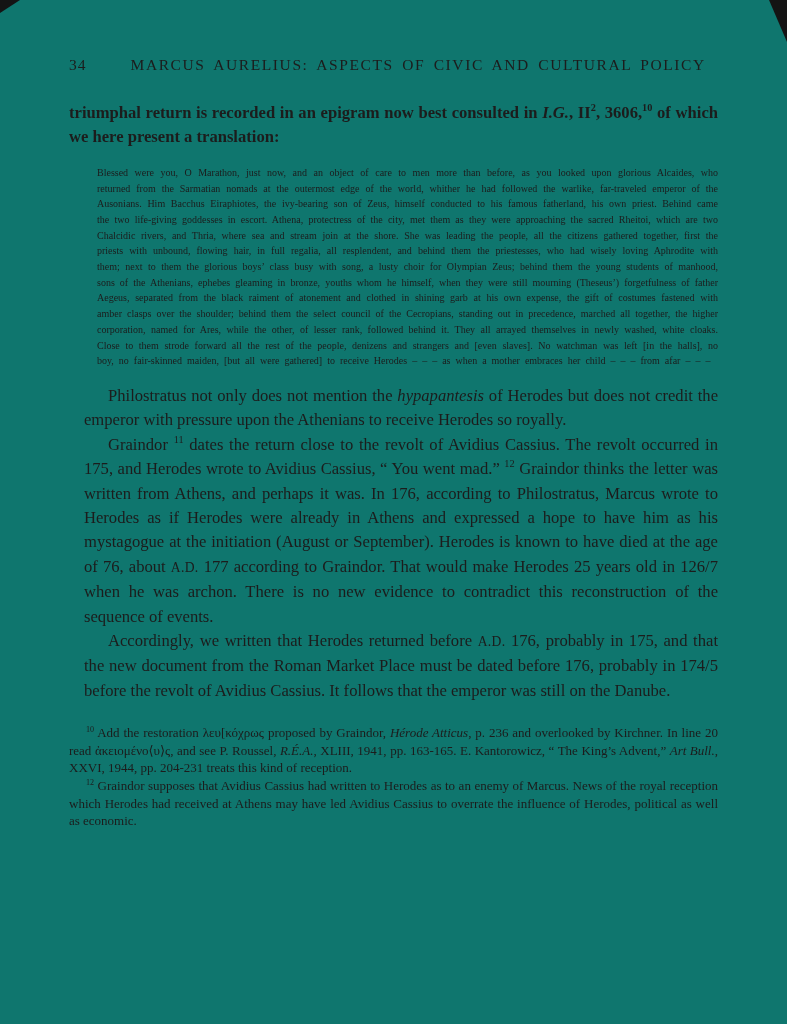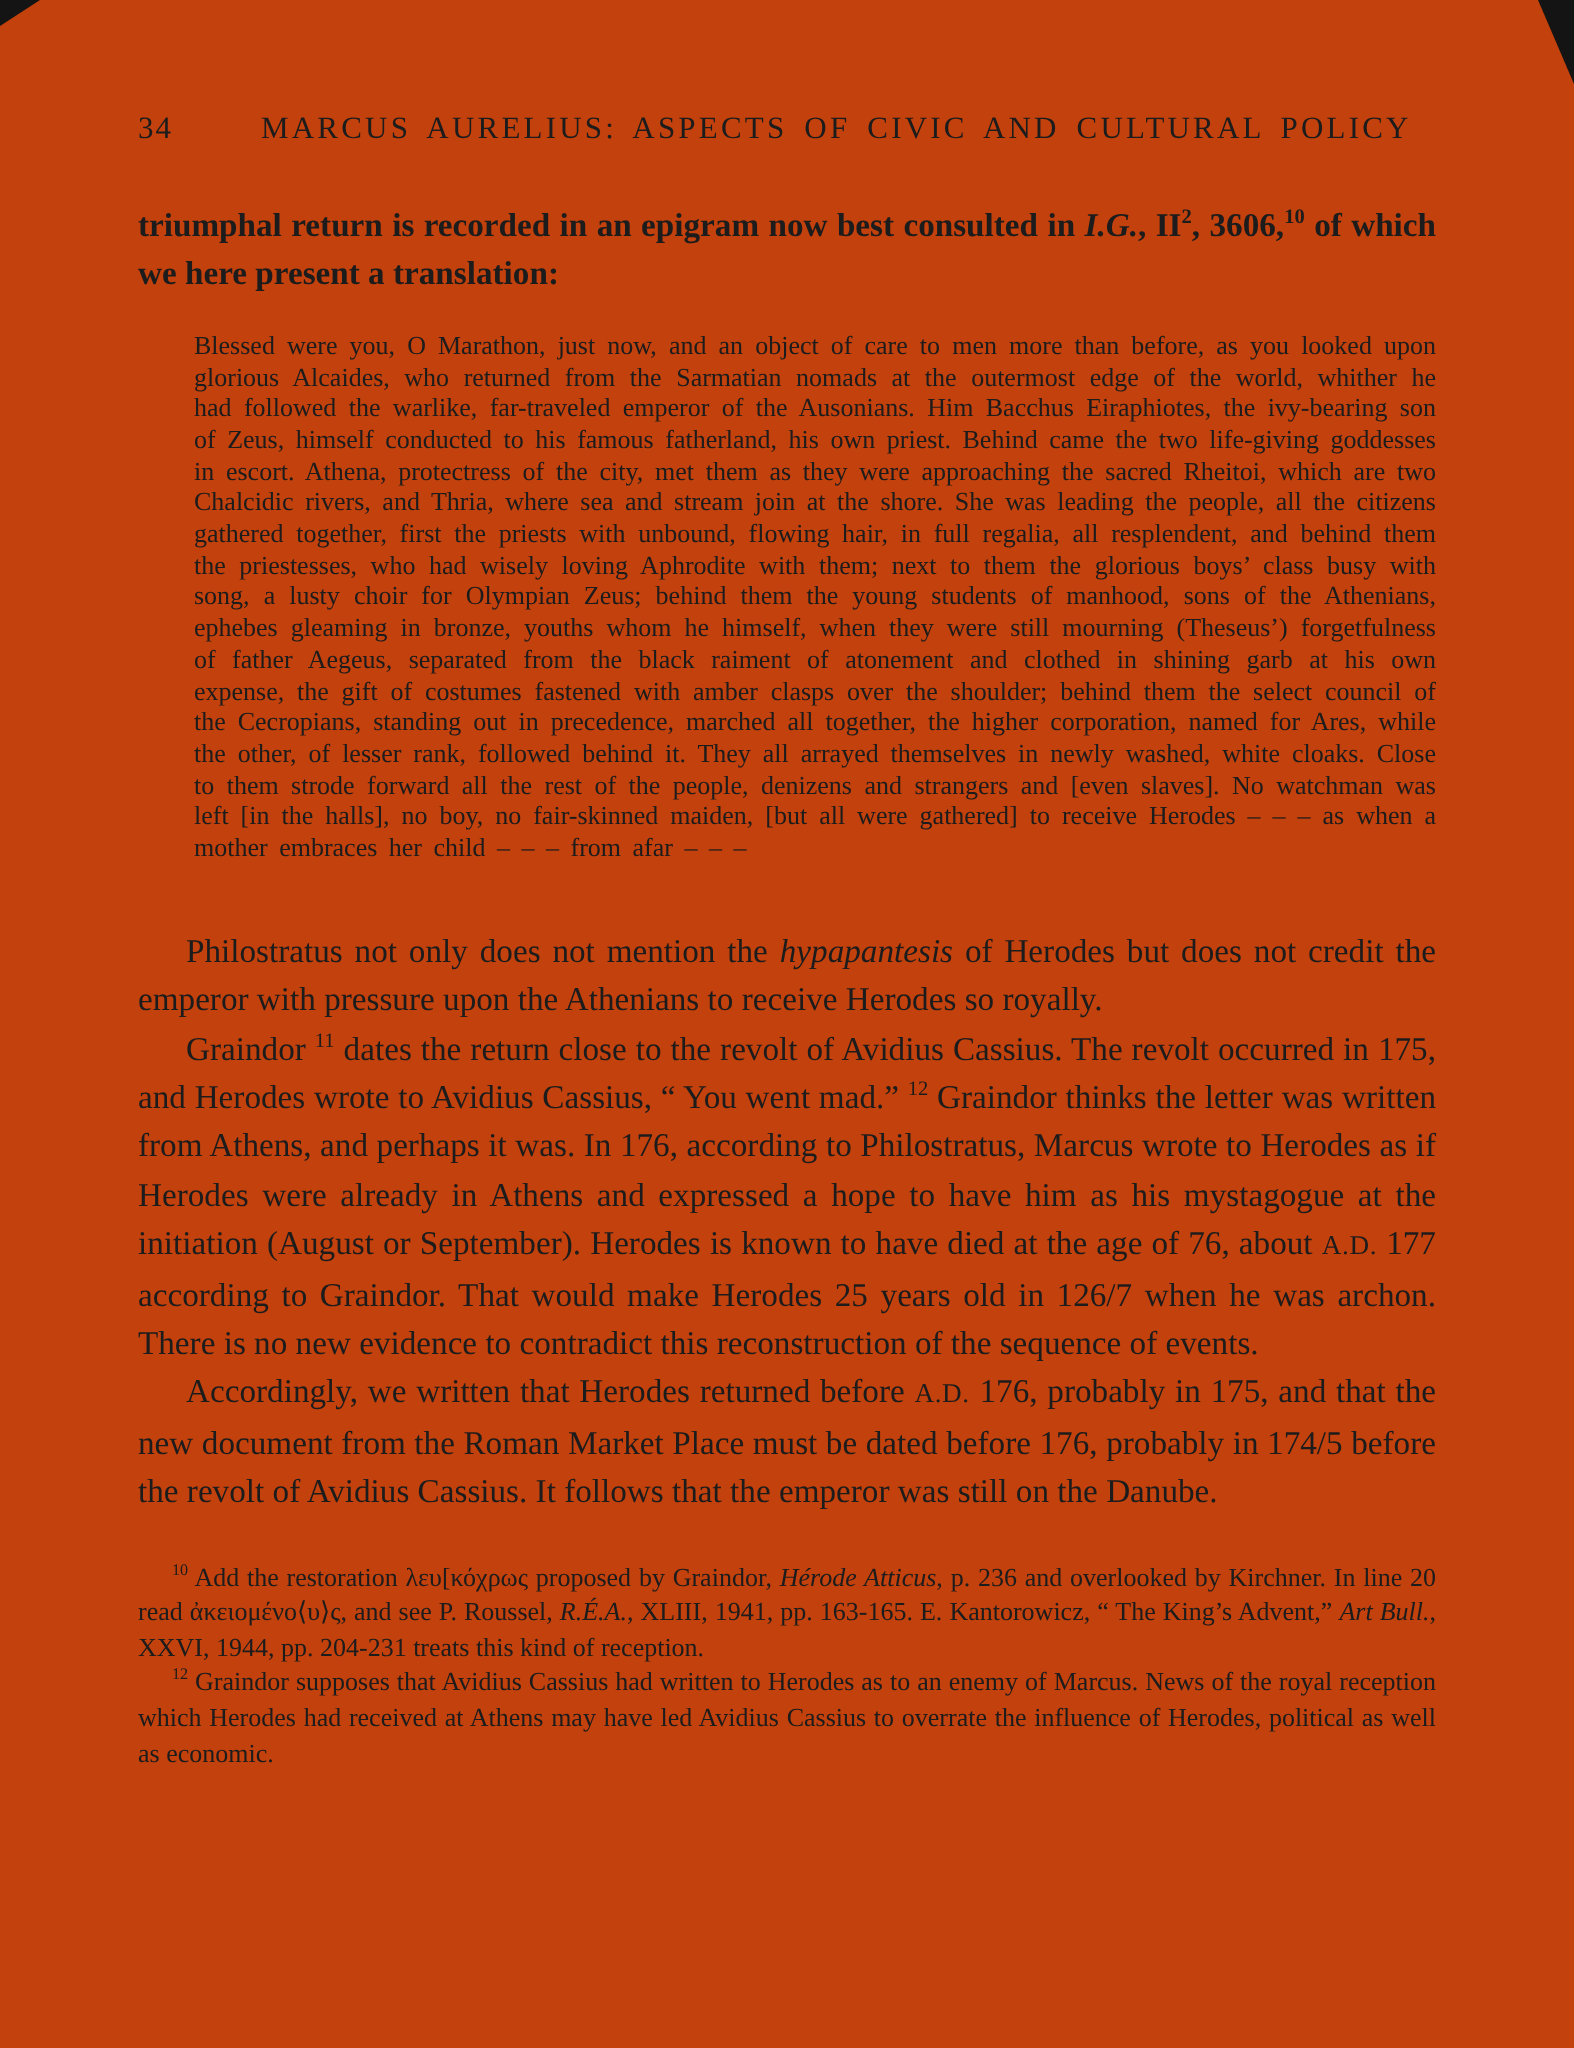--- a/index.html
+++ b/index.html
@@ -8,46 +8,46 @@
     background: #f6f5f2;
     font-family: "Liberation Serif", "DejaVu Serif", serif;
     color: #1c1c1c;
     overflow: hidden;
   }
   .page {
     position: relative;
     width: 787px; height: 1024px;
     box-sizing: border-box;
     padding: 56px 69px 0 69px;
-    background: #c2410c;
+    background: #0f766e;
   }
   
   .scan-mark { position: absolute; background: #141414; }
   .scan-mark.tl { top: 0; left: 0; width: 20px; height: 13px;
     clip-path: polygon(0 0, 100% 0, 0 100%); }
   .scan-mark.tr { top: 0; right: 0; width: 18px; height: 42px;
     clip-path: polygon(0 0, 100% 0, 100% 100%); }
 
   .running-head {
     display: flex; align-items: baseline;
     font-size: 15.5px; margin: 0 0 27px 0; white-space: nowrap;
   }
   .pagenum { letter-spacing: 1px; }
   .runtitle {
     margin-left: 44px; letter-spacing: 1.6px; word-spacing: 3px; text-align: right;
   }
 
   .main { font-size: 16.6px; line-height: 24.4px; text-align: justify; }
   .main p { margin: 0; }
-  .main p.indent { text-indent: 24px; }
+  .main p.indent { text-indent: 24px; margin-left: 15px; }
   .main p.noindent { text-indent: 0; font-weight: bold; }
 
   .quote {
-    font-size: 13px; line-height: 15.7px;
-    margin: 15px 0 32px 28px;
+    font-size: 10px; line-height: 15.7px;
+    margin: 15px 0 15px 28px;
     text-align: justify;
     word-spacing: 2.5px;
   }
 
   .footnotes {
     margin-top: 21px;
     font-size: 13px; line-height: 17.6px;
     text-align: justify;
   }
   .footnotes p { margin: 0; text-indent: 17px; }

